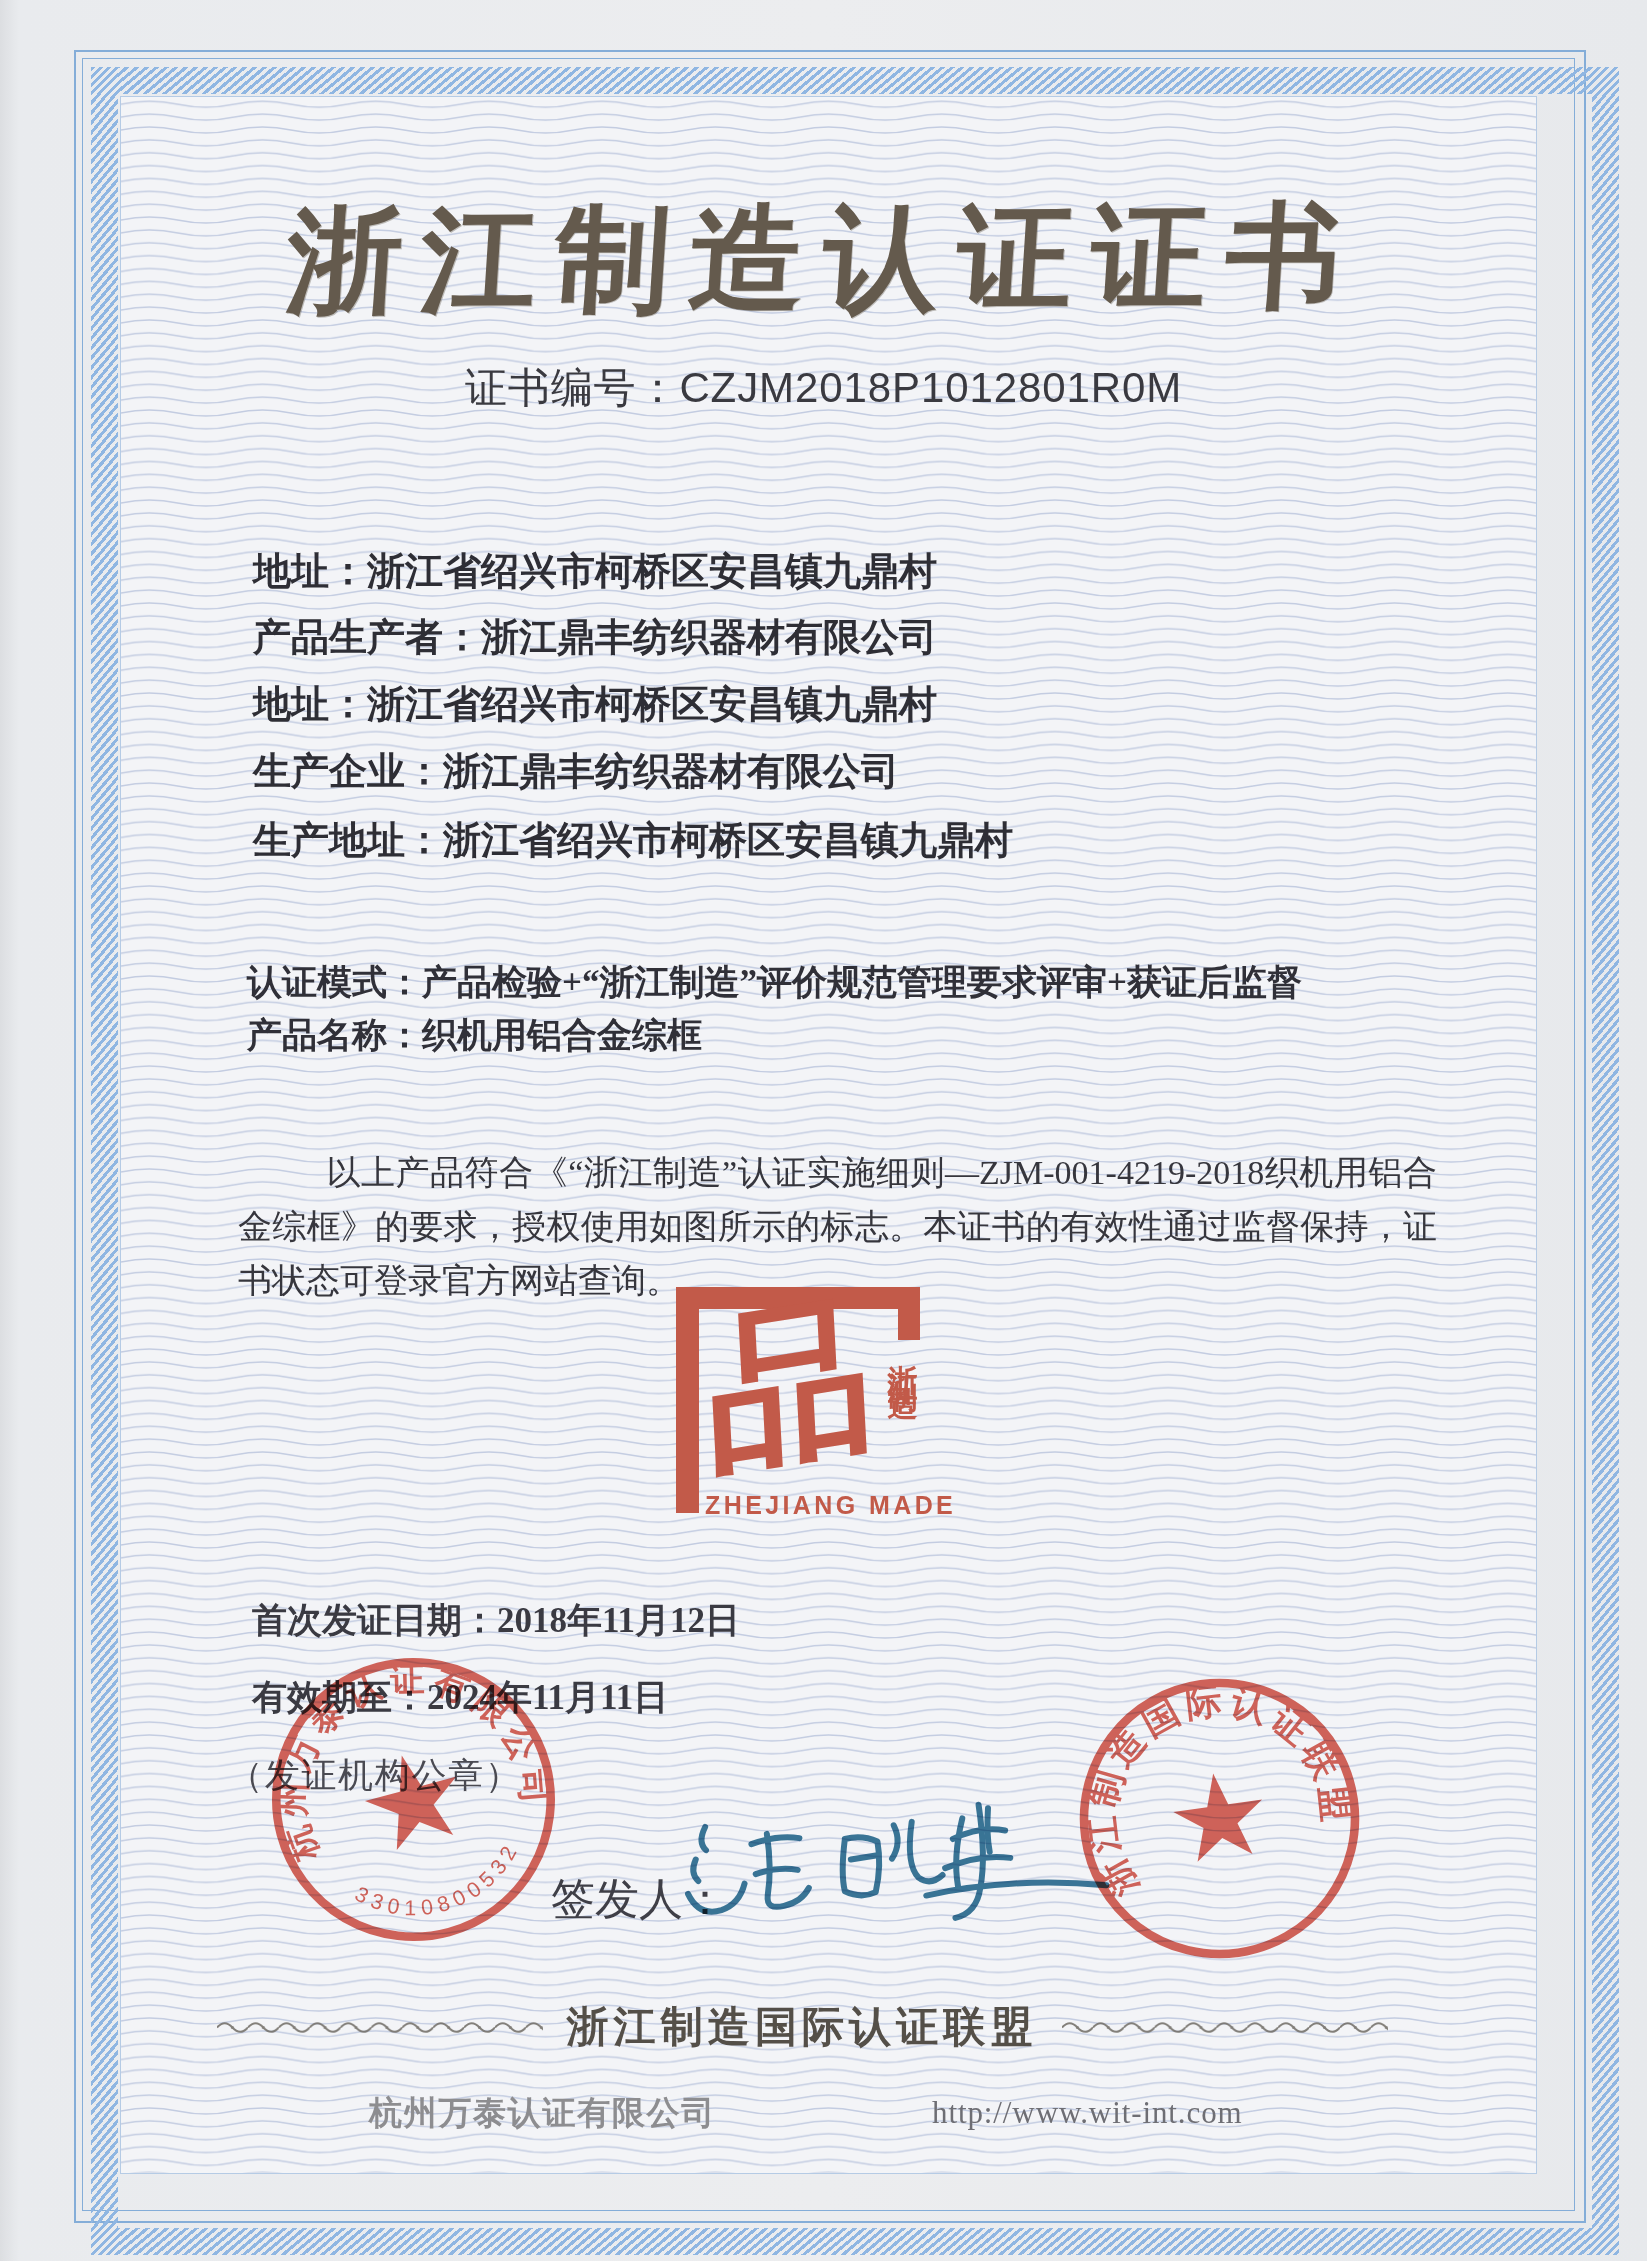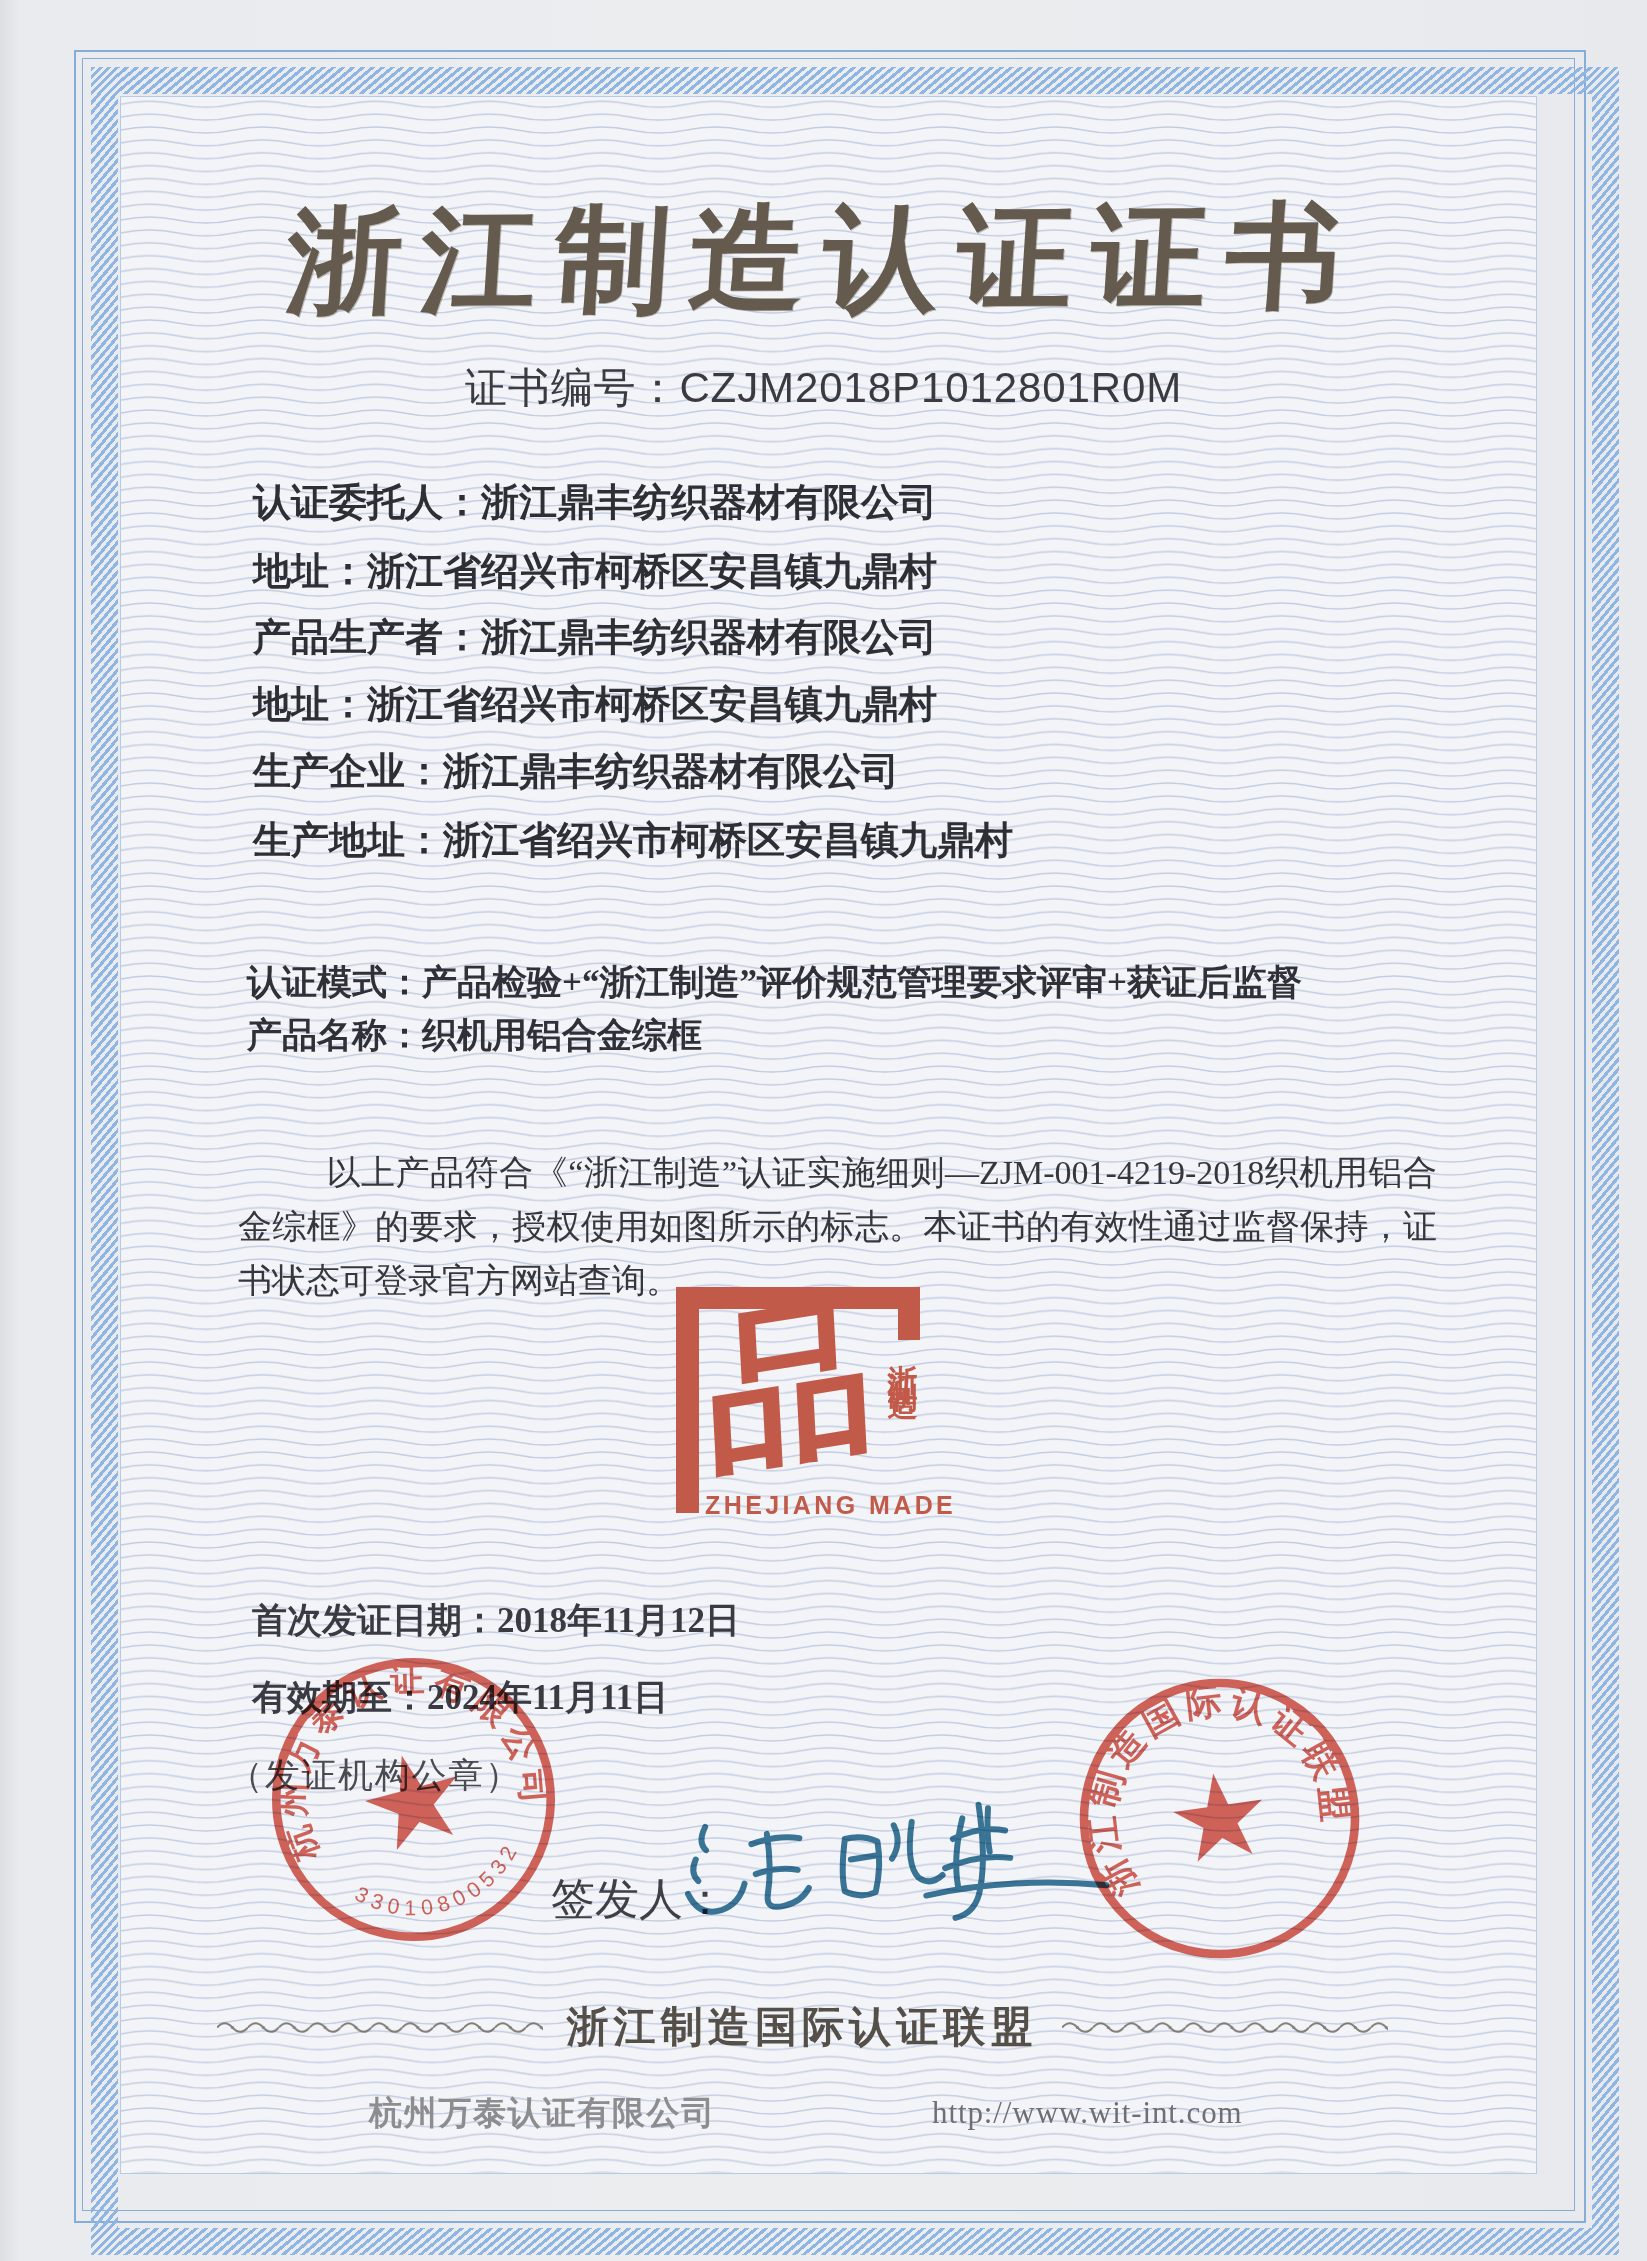--- a/index.html
+++ b/index.html
@@ -68,23 +68,20 @@
     <svg width="1415" height="2076" viewBox="0 0 1650 2420">
       <rect width="1650" height="2420" fill="url(#waves)"></rect>
     </svg>
   </div>
 
   <div class="abs title">浙江制造认证证书</div>
   <div class="abs certnum">
     <span>证书编号：</span><span>CZJM2018P1012801R0M</span>
   </div>
 
-  <div class="abs line" style="top:477px">
-    <span>认证委托人：</span><span>浙江鼎丰纺织器材有限公司</span>
-  </div>
   <div class="abs line" style="top:546px">
     <span>地址：</span><span>浙江省绍兴市柯桥区安昌镇九鼎村</span>
   </div>
   <div class="abs line" style="top:612px">
     <span>产品生产者：</span><span>浙江鼎丰纺织器材有限公司</span>
   </div>
   <div class="abs line" style="top:679px">
     <span>地址：</span><span>浙江省绍兴市柯桥区安昌镇九鼎村</span>
   </div>
   <div class="abs line" style="top:815px">

